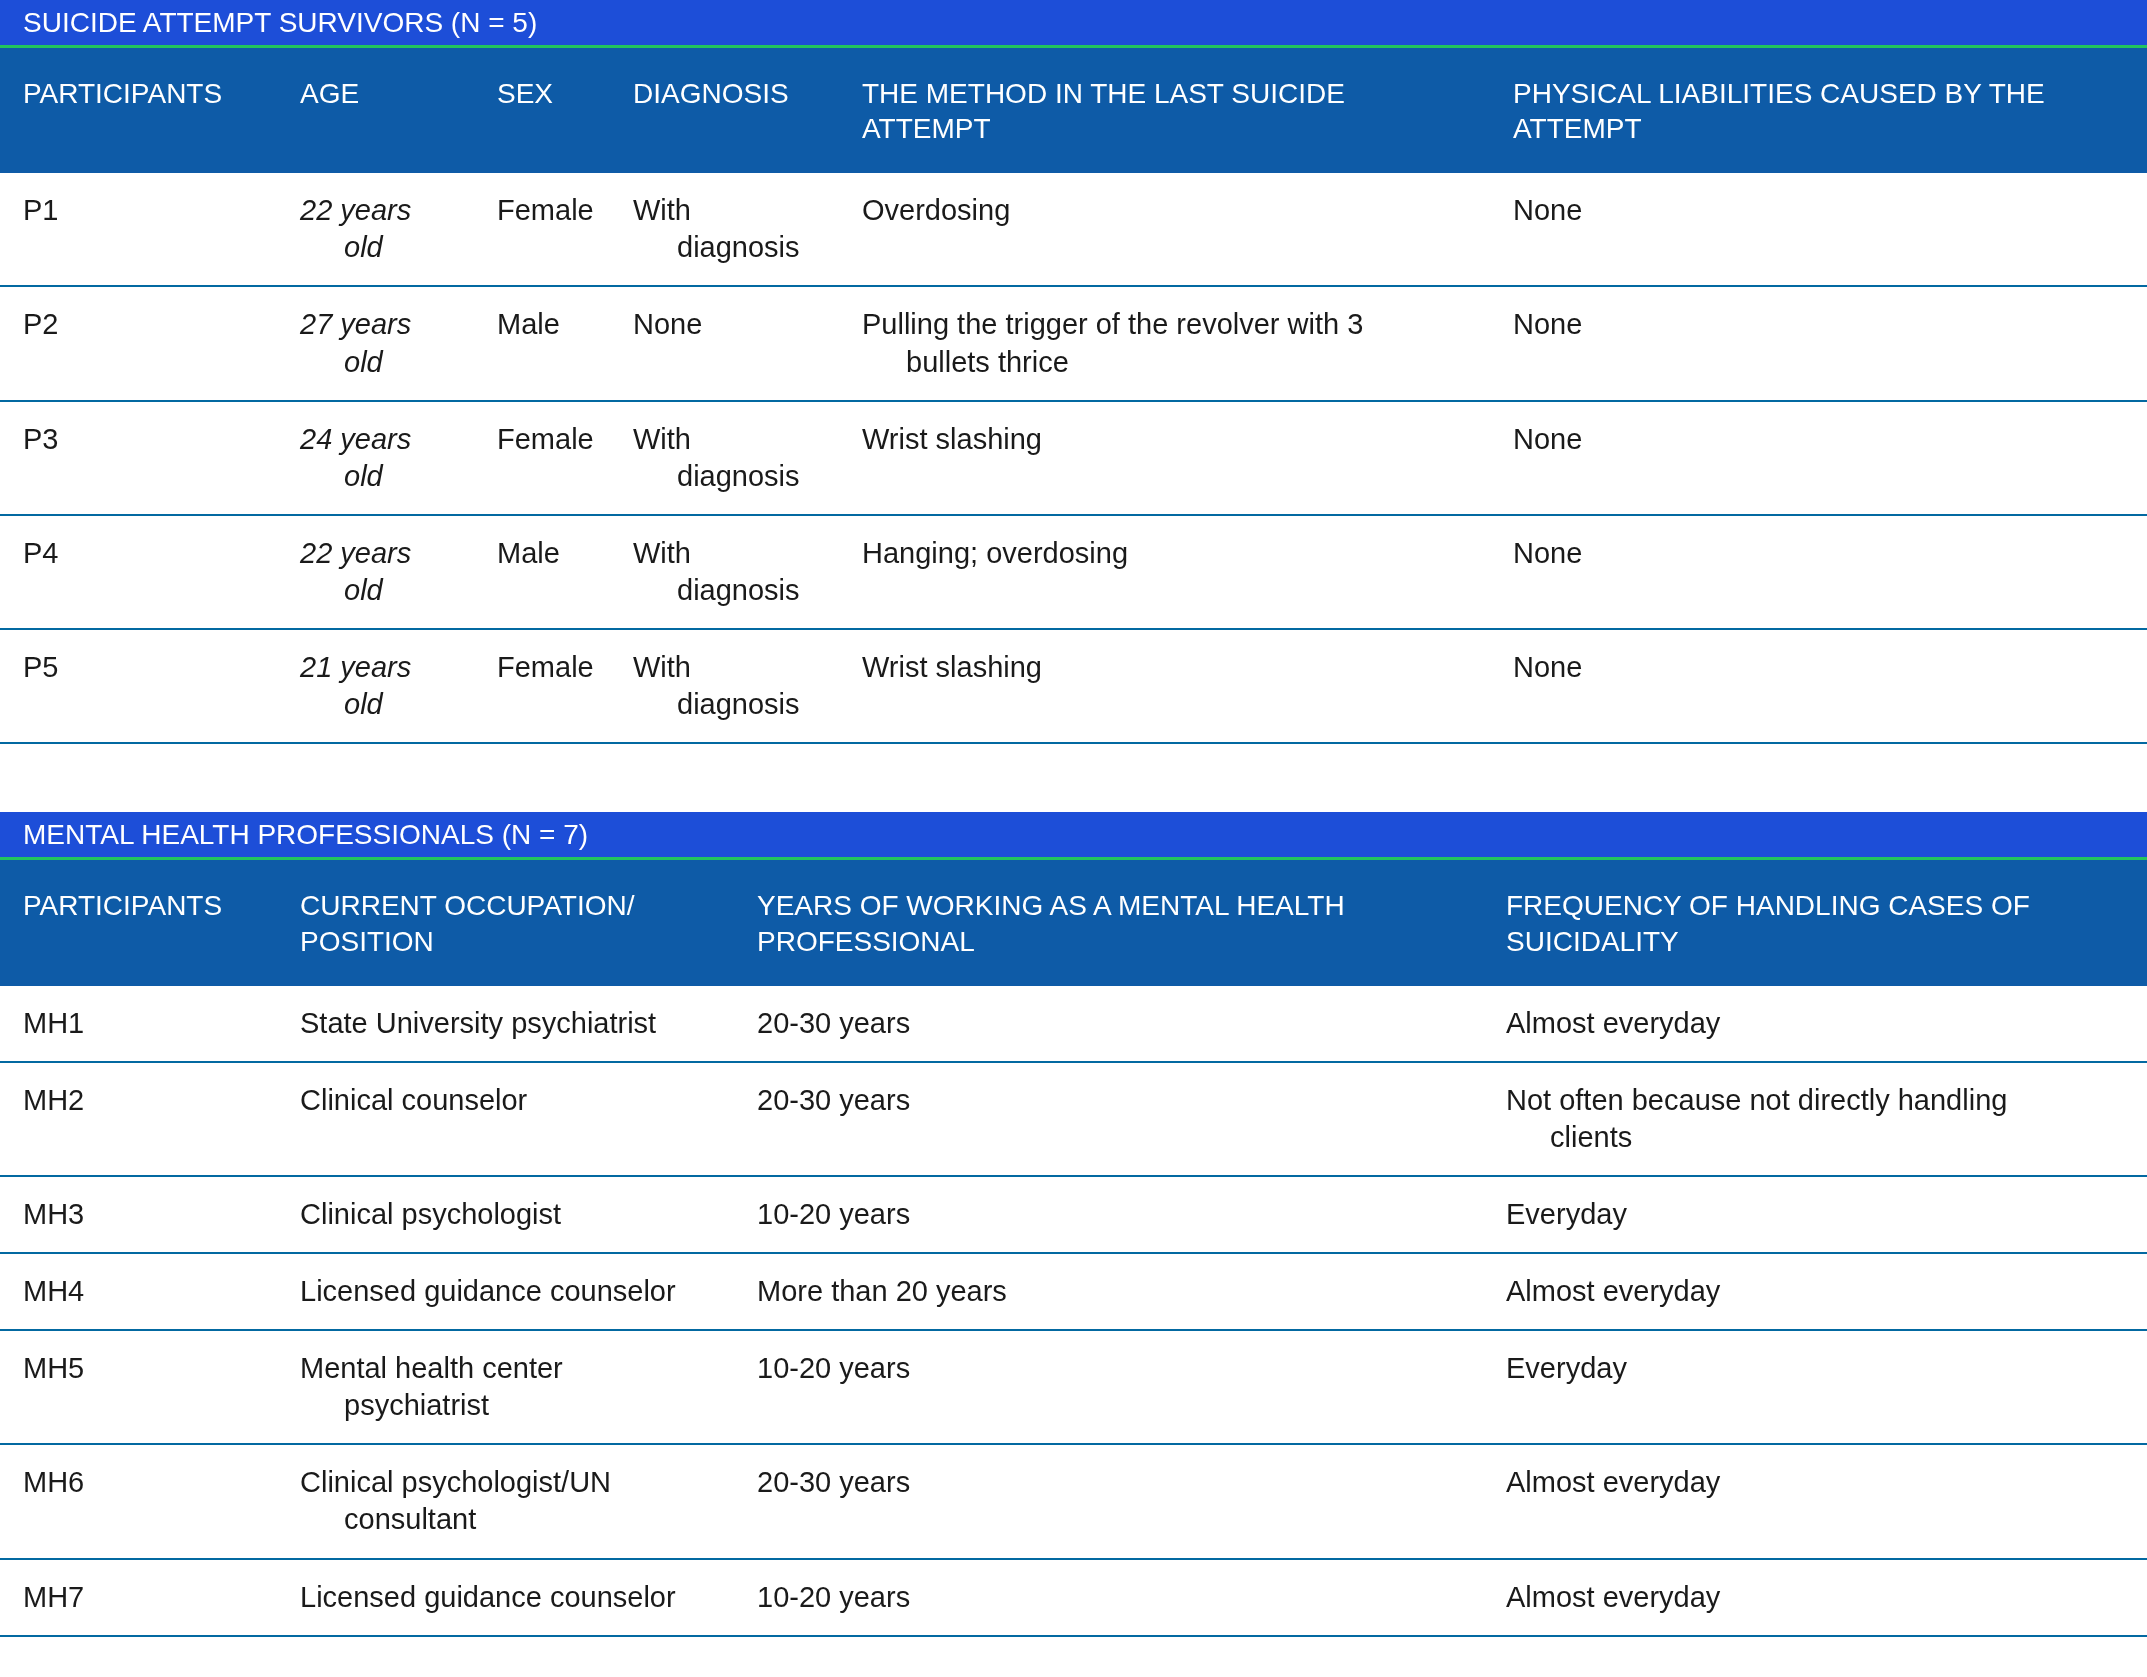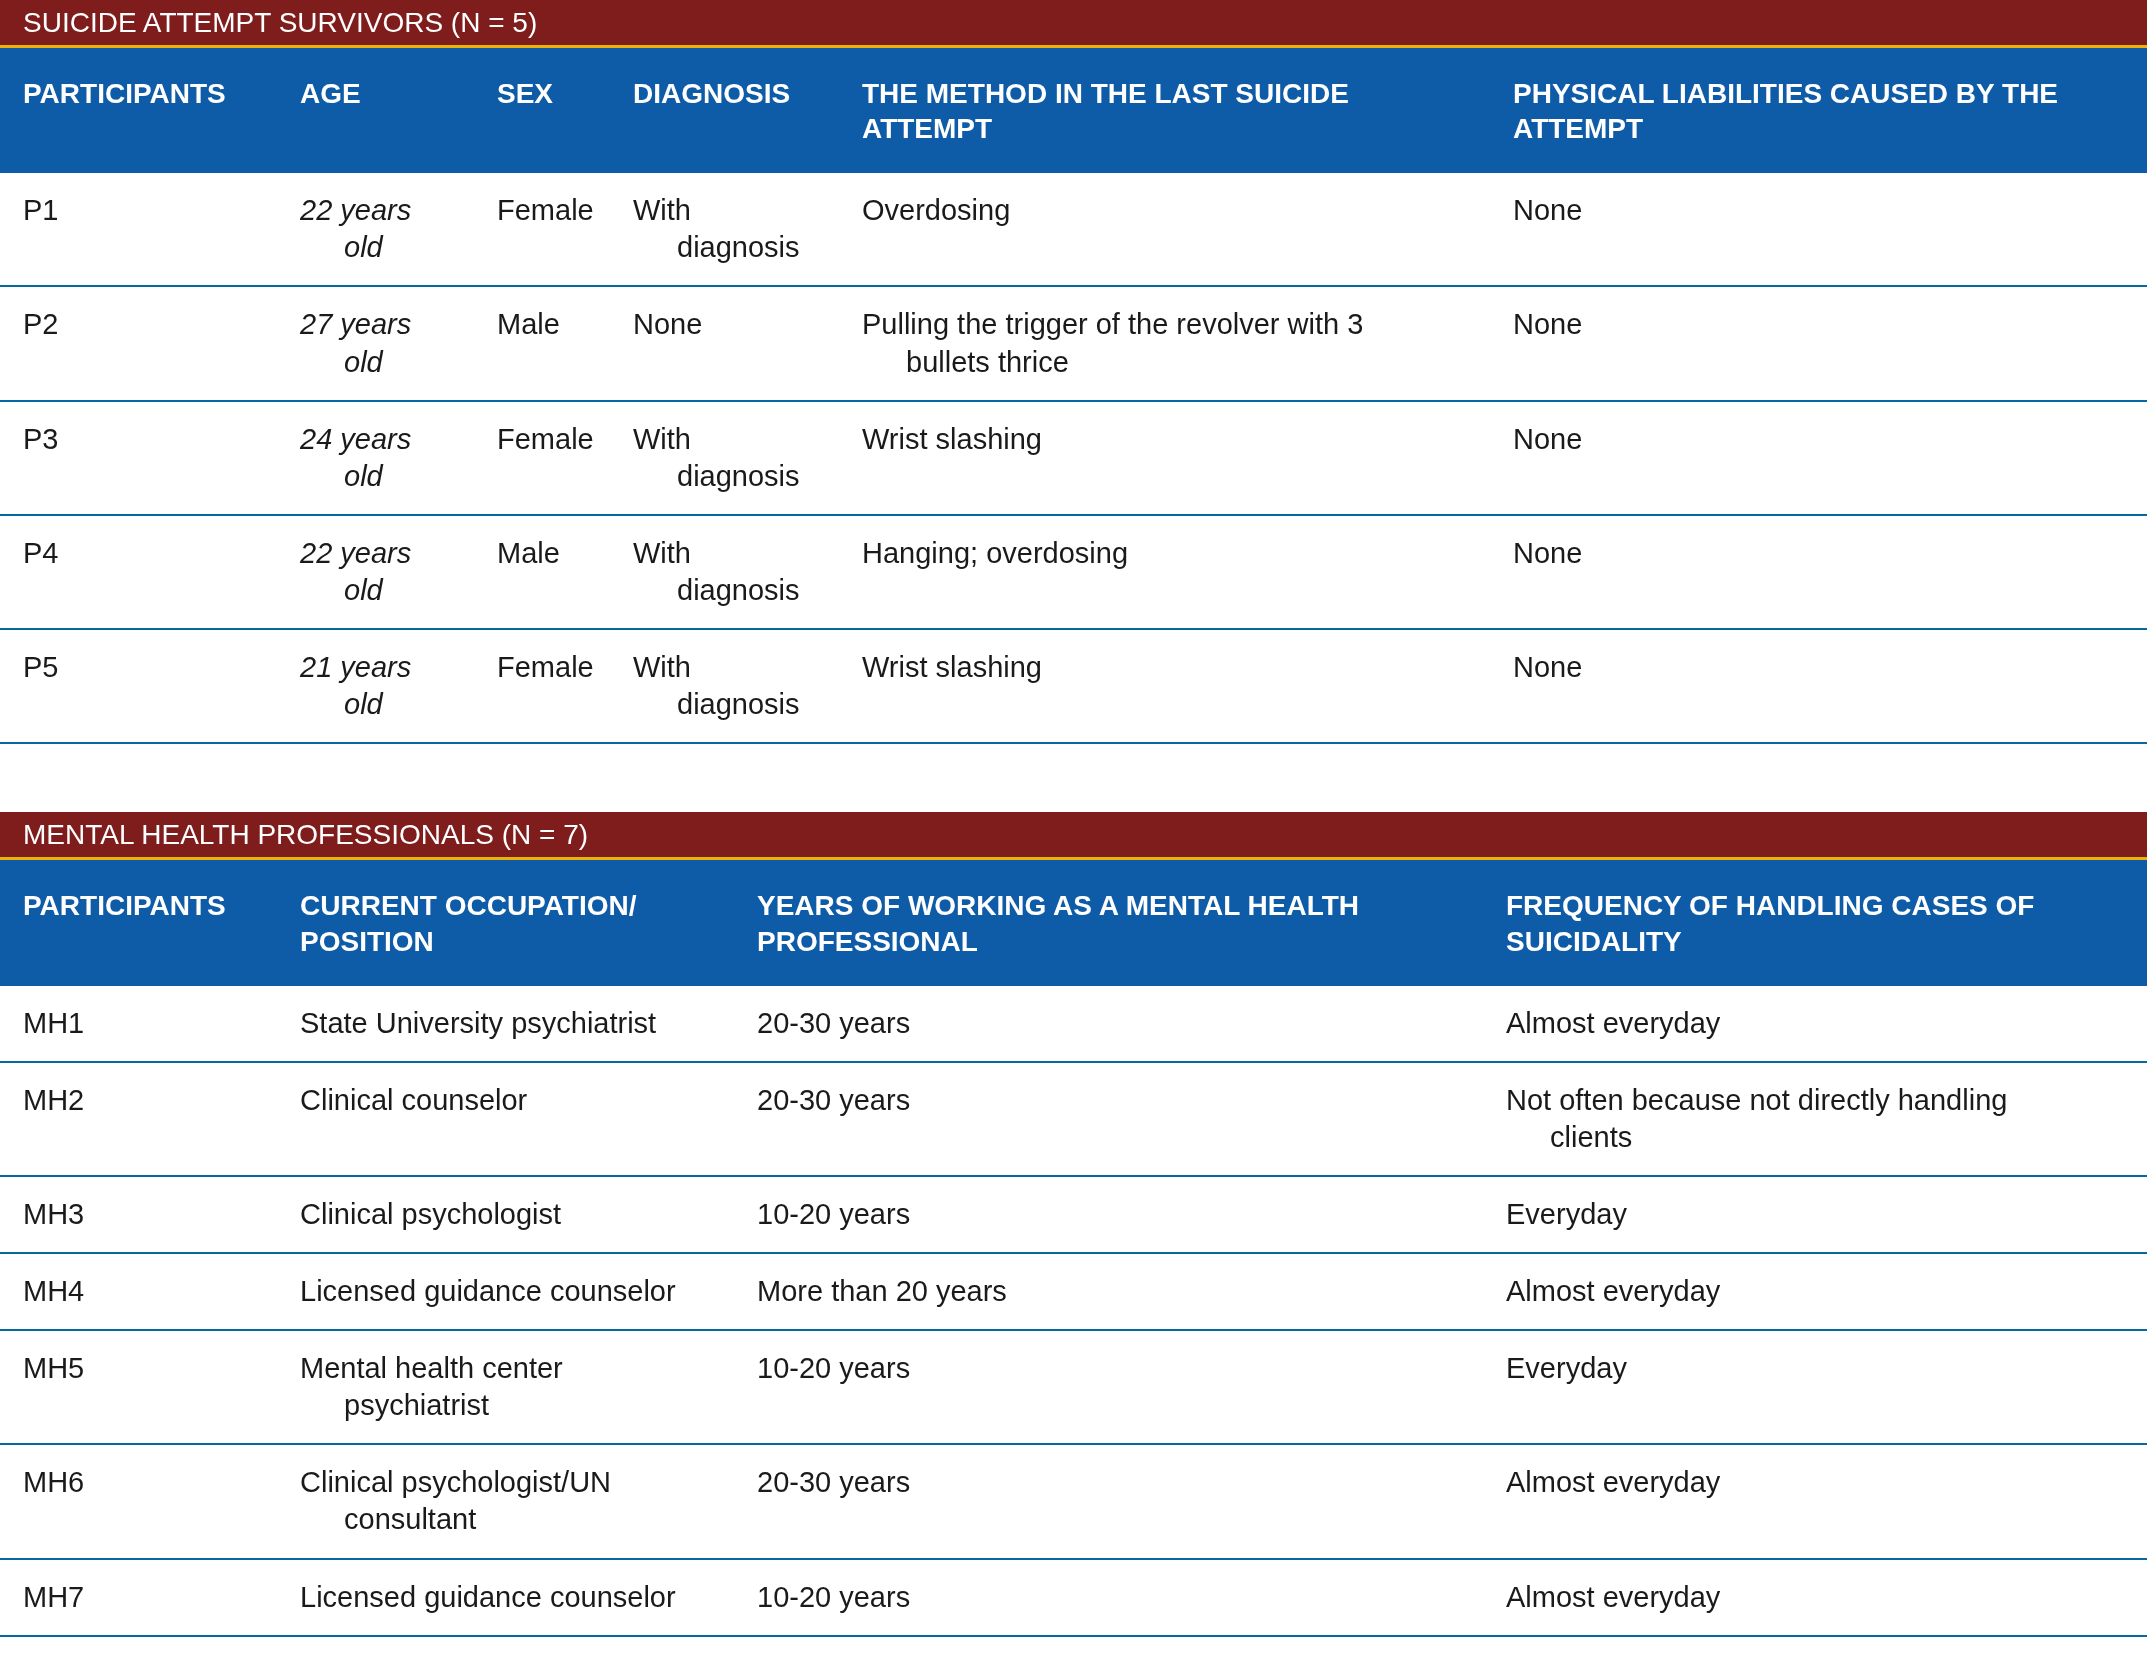--- a/index.html
+++ b/index.html
@@ -6,36 +6,36 @@
     html, body { margin: 0; padding: 0; }
     body {
       width: 2147px;
       background: #ffffff;
       font-family: "Liberation Sans", sans-serif;
       color: #1a1a1a;
     }
     .section { width: 2147px; }
     .section + .section { margin-top: 68px; }
     .title-bar {
-      background: #7f1d1d;
+      background: #1d4ed8;
       color: #ffffff;
       font-size: 28px;
       line-height: 1.2;
       padding: 6px 23px 5px 23px;
-      border-bottom: 3px solid #eab308;
+      border-bottom: 3px solid #22c55e;
     }
     table {
       width: 2147px;
       border-collapse: collapse;
       table-layout: fixed;
     }
     th {
       background: #0e5ba7;
       color: #ffffff;
-      font-weight: bold;
+      font-weight: normal;
       font-size: 28px;
       line-height: 1.28;
       text-align: left;
       vertical-align: top;
       padding: 28px 20px 26px 0;
     }
     th:first-child { padding-left: 23px; }
     td {
       font-size: 29px;
       line-height: 1.28;

